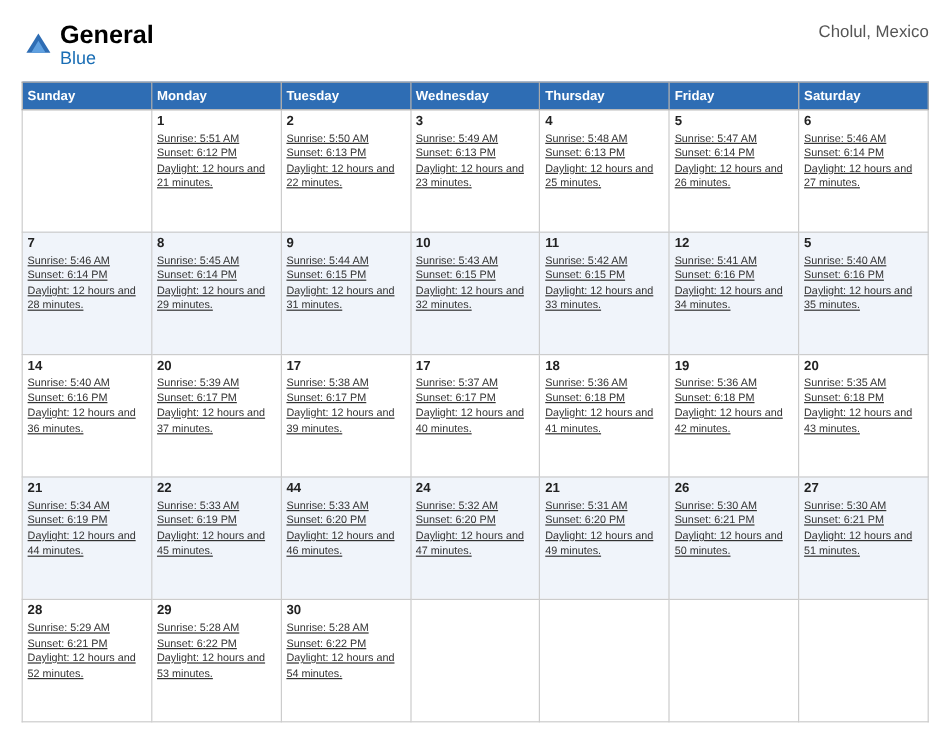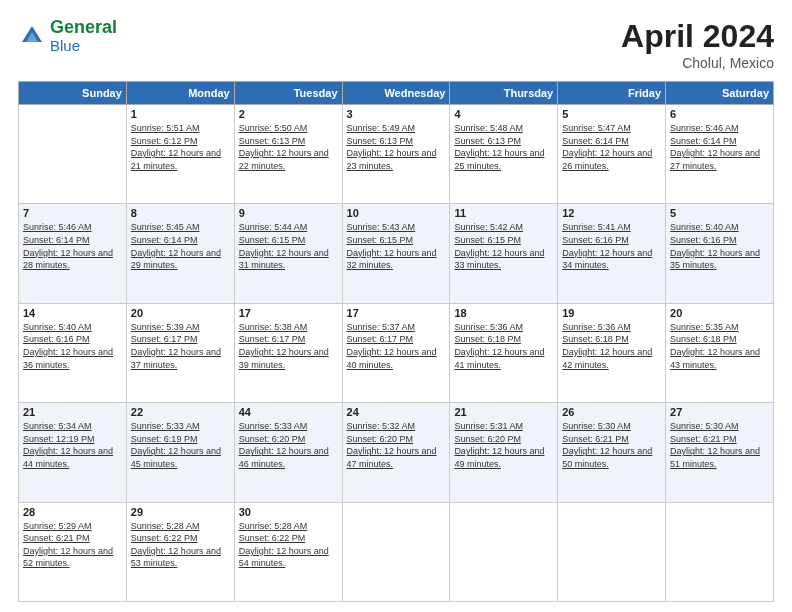--- a/index.html
+++ b/index.html
@@ -27,23 +27,23 @@
       display: flex;
       align-items: center;
       gap: 4px;
     }
     .logo-text {
       display: flex;
       flex-direction: column;
       line-height: 1.1;
     }
     .logo-general {
-      font-size: 18px;
+      font-size: 21px;
       font-weight: bold;
-      color: #15803d;
+      color: #000000;
     }
     .logo-blue {
       font-size: 15px;
       font-weight: normal;
       color: #1a6eb5;
     }
     .logo-icon {
       width: 28px;
       height: 28px;
     }
@@ -64,21 +64,21 @@
       border-collapse: collapse;
       flex: 1;
       table-layout: fixed;
     }
     .calendar-table th {
       background: #2e6db4;
       color: #fff;
       font-size: 11px;
       font-weight: bold;
       padding: 5px 4px;
-      text-align: right;
+      text-align: left;
       border: 1px solid #aaa;
     }
     .calendar-table td {
       border: 1px solid #ccc;
       vertical-align: top;
       padding: 3px 4px;
       font-size: 9.5px;
       color: #222;
       height: 82px;
     }
@@ -112,21 +112,20 @@
       <svg class="logo-icon" viewBox="0 0 28 28">
         <polygon points="14,4 24,20 4,20" fill="#2e6db4"></polygon>
         <polygon points="14,10 20,20 8,20" fill="#5fa0e0"></polygon>
       </svg>
       <div class="logo-text">
         <span class="logo-general">General</span>
         <span class="logo-blue">Blue</span>
       </div>
     </div>
     <div class="title-block">
-      <div class="title-month">April 2024</div>
       <div class="title-location">Cholul, Mexico</div>
     </div>
   </div>
 
   <table class="calendar-table">
     <thead>
       <tr>
       <th>Sunday</th>
           <th>Monday</th>
           <th>Tuesday</th>
@@ -281,21 +280,21 @@
             <div class="day-info">Sunrise: 5:35 AM
 Sunset: 6:18 PM
 Daylight: 12 hours
 and 43 minutes.</div>
           </td>
         </tr>
         <tr class="alt-row">
           <td>
             <div class="day-number">21</div>
             <div class="day-info">Sunrise: 5:34 AM
-Sunset: 12:19 PM
+Sunset: 6:19 PM
 Daylight: 12 hours
 and 44 minutes.</div>
           </td>
           <td>
             <div class="day-number">22</div>
             <div class="day-info">Sunrise: 5:33 AM
 Sunset: 6:19 PM
 Daylight: 12 hours
 and 45 minutes.</div>
           </td>

